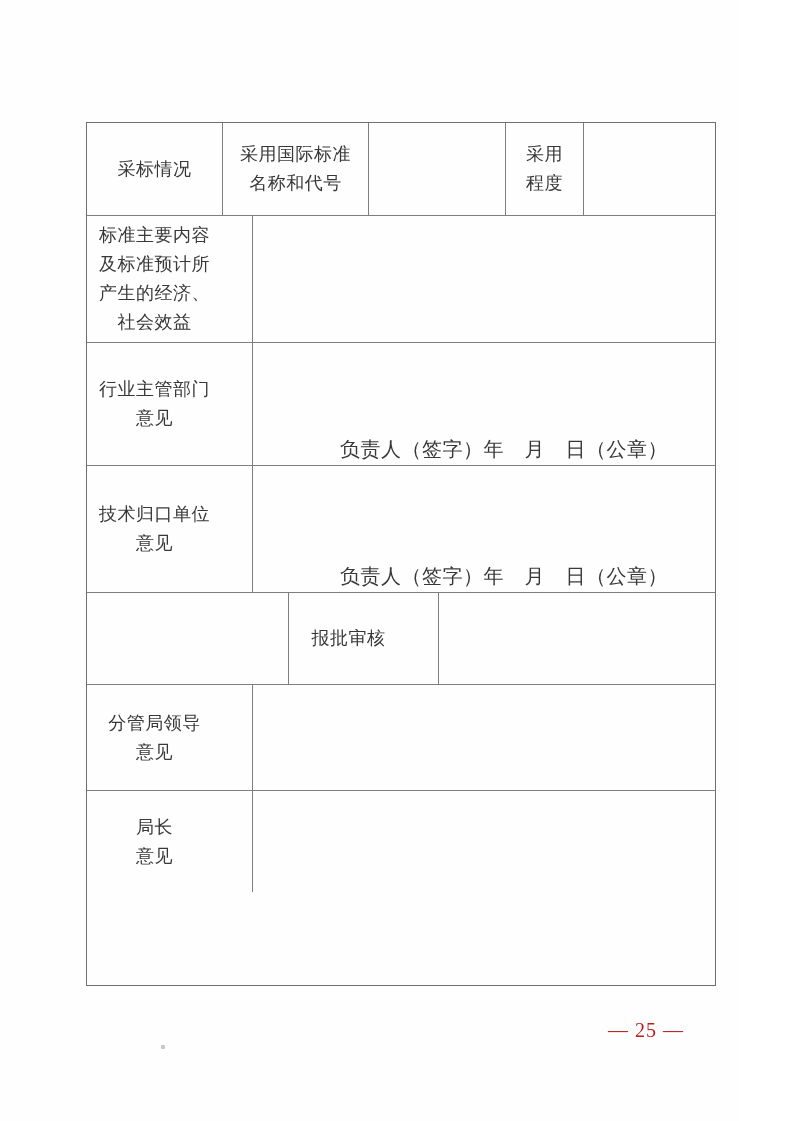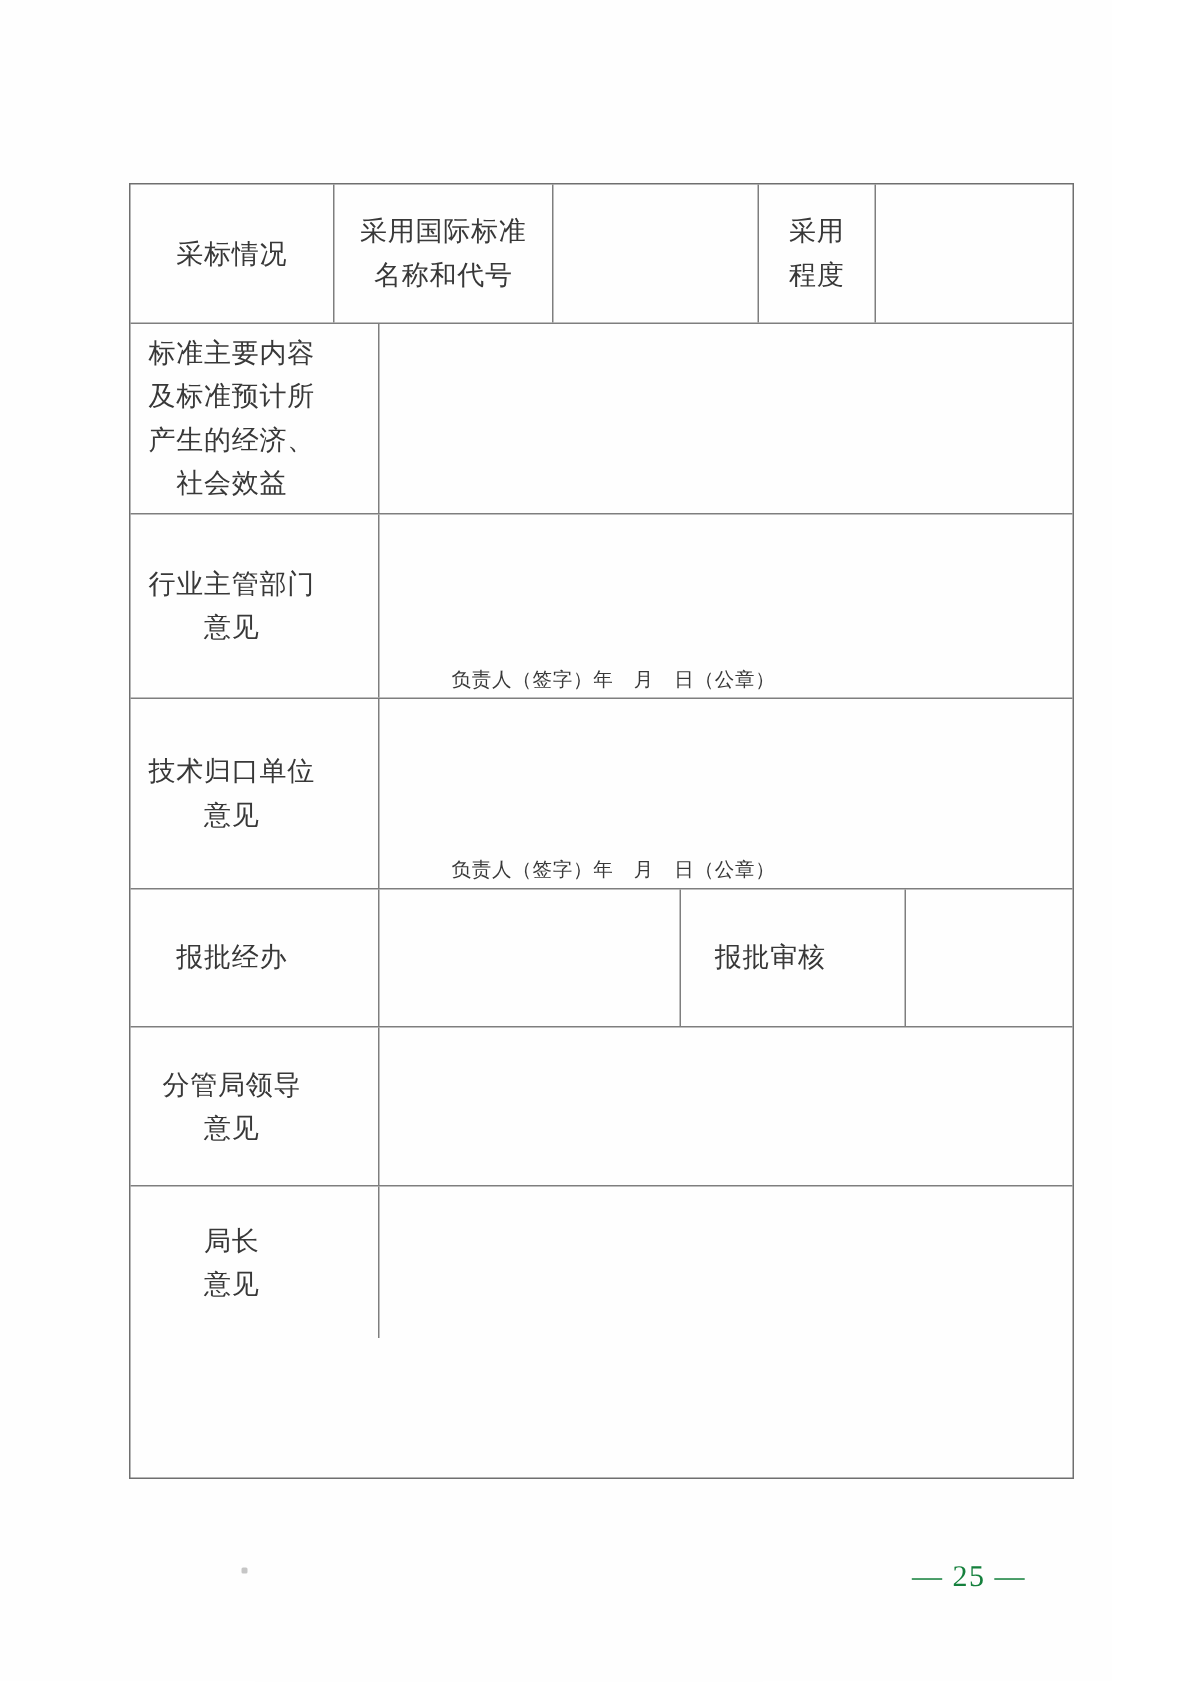--- a/index.html
+++ b/index.html
@@ -57,34 +57,34 @@
   .opinion-cell {
     position: relative;
     display: block;
   }
   .sig-line {
     position: absolute;
     left: 48px;
     right: 8px;
     bottom: 3px;
     display: flex;
-    justify-content: flex-start;
+    justify-content: center;
     align-items: baseline;
-    font-size: 13px;
+    font-size: 20px;
     line-height: 1.3;
     white-space: pre;
   }
   .page-number {
     position: absolute;
     left: 596px;
-    top: 1040px;
+    top: 1019px;
     width: 100px;
     text-align: center;
     font-size: 20px;
-    color: #15803d;
+    color: #b91c1c;
     letter-spacing: 1px;
     white-space: pre;
   }
   .scan-speck {
     position: absolute;
     left: 161px;
     top: 1045px;
     width: 4px;
     height: 4px;
     background: #c6c6c6;
@@ -132,21 +132,20 @@
 意见</div>
       <div class="cell grow opinion-cell">
         <div class="sig-line">
           <span>负责人（签字）</span>
           <span>年　月　日（公章）</span>
         </div>
       </div>
     </div>
 
     <div class="row r5">
-      <div class="cell w-label">报批经办</div>
       <div class="cell w-171"></div>
       <div class="cell w-120">报批审核</div>
       <div class="cell grow"></div>
     </div>
 
     <div class="row r6">
       <div class="cell w-label">分管局领导
 意见</div>
       <div class="cell grow"></div>
     </div>

